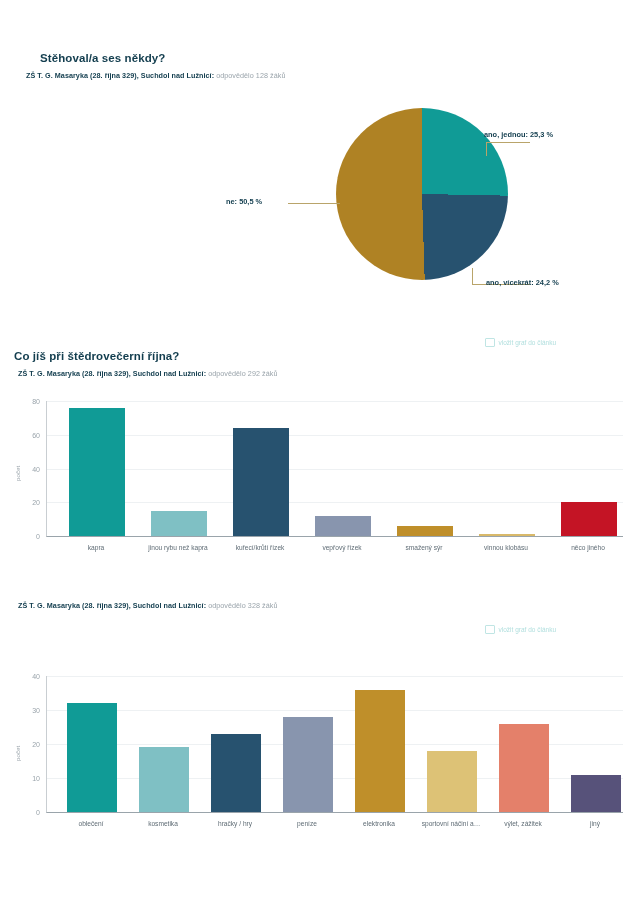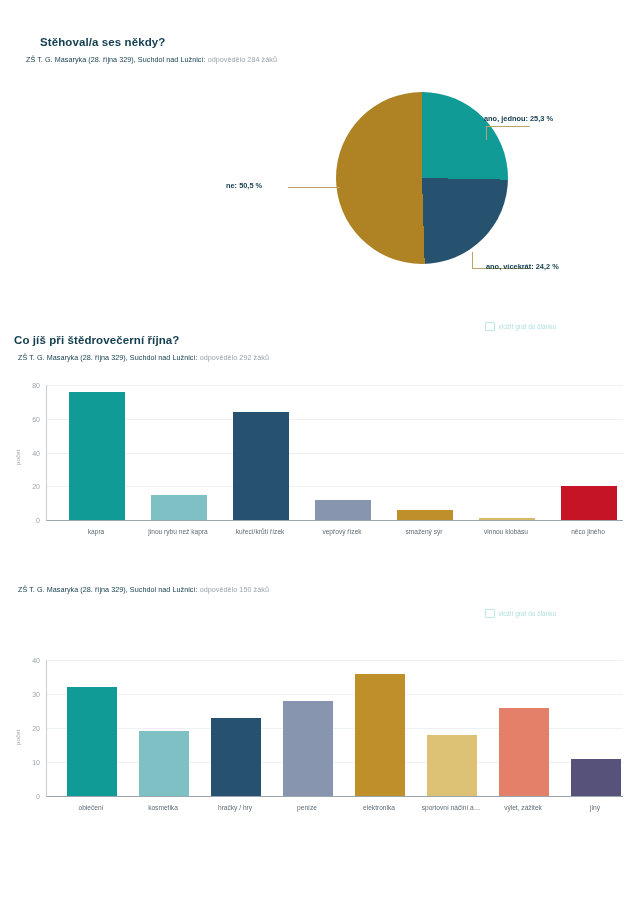--- a/index.html
+++ b/index.html
@@ -1,29 +1,29 @@
 <!DOCTYPE html>
 <html><head>
 <meta charset="utf-8">
 <style>
   html,body{margin:0;padding:0;}
   body{
     width:640px;height:905px;background:#ffffff;
     font-family:"Liberation Sans", sans-serif;
     color:#1b3a4b;overflow:hidden;position:relative;
   }
-  .panel{position:absolute;left:0;width:578px;background:#ffffff;}
+  .panel{position:absolute;left:0;width:578px;background:#ffffff;margin-top:16px;}
   .panel-title{
     font-size:11.5px;font-weight:bold;color:#123d4e;
     margin:0 0 7px 40px;letter-spacing:.1px;
   }
   .panel-sub{
     font-size:7.2px;color:#9aa4ab;margin:0 0 0 26px;letter-spacing:.05px;
   }
-  .panel-sub b{color:#123d4e;font-weight:normal;}
+  .panel-sub b{color:#123d4e;font-weight:bold;}
   .topright-link{
     position:absolute;right:22px;display:flex;align-items:center;gap:4px;
     font-size:6.5px;color:#6fc4c2;opacity:.55;white-space:nowrap;
   }
   .topright-link .lnk-icon{
     display:inline-block;width:8px;height:7px;border:1px solid #6fc4c2;
     border-radius:1px;opacity:.8;
   }
 
   
@@ -54,21 +54,21 @@
     white-space:nowrap;transform:translateX(-50%);
   }
 </style>
 </head>
 <body>
 
 <section class="panel" style="top:0;height:300px;">
   <h2 class="panel-title" style="padding-top:36px;">Stěhoval/a ses někdy?</h2>
   <p class="panel-sub">
     <b>ZŠ T. G. Masaryka (28. října 329), Suchdol nad Lužnicí:</b>
-    <span>odpovědělo 284 žáků</span>
+    <span>odpovědělo 128 žáků</span>
   </p>
 
   <div class="pie-wrap" style="left:336px;top:92px;width:172px;height:172px;">
     <div class="pie" style="width:172px;height:172px;
          background:conic-gradient(#109b96 0deg 91.1deg, #27526f 91.1deg 178.2deg, #af8224 178.2deg 360deg);"></div>
 
     <div class="leader" style="left:150px;top:34px;width:44px;"></div>
     <div class="leader-v" style="left:150px;top:34px;height:14px;"></div>
     <div class="pie-label" style="left:148px;top:22px;">ano, jednou: 25,3 %</div>
 
@@ -128,21 +128,21 @@
 </section>
 
 <section class="panel" style="top:585px;height:320px;">
   <a class="topright-link" style="top:24px;">
     <span class="lnk-icon"></span>
     <span>vložit graf do článku</span>
   </a>
 
   <p class="panel-sub" style="margin-left:18px;">
     <b>ZŠ T. G. Masaryka (28. října 329), Suchdol nad Lužnicí:</b>
-    <span>odpovědělo 150 žáků</span>
+    <span>odpovědělo 328 žáků</span>
   </p>
 
   <div class="chart" style="left:0;top:65px;width:640px;height:175px;">
     <div class="ylabel" style="left:14px;top:95px;">počet</div>
 
     <div class="ytick" style="left:14px;top:10px;">40</div>
     <div class="ytick" style="left:14px;top:44px;">30</div>
     <div class="ytick" style="left:14px;top:78px;">20</div>
     <div class="ytick" style="left:14px;top:112px;">10</div>
     <div class="ytick" style="left:14px;top:146px;">0</div>

